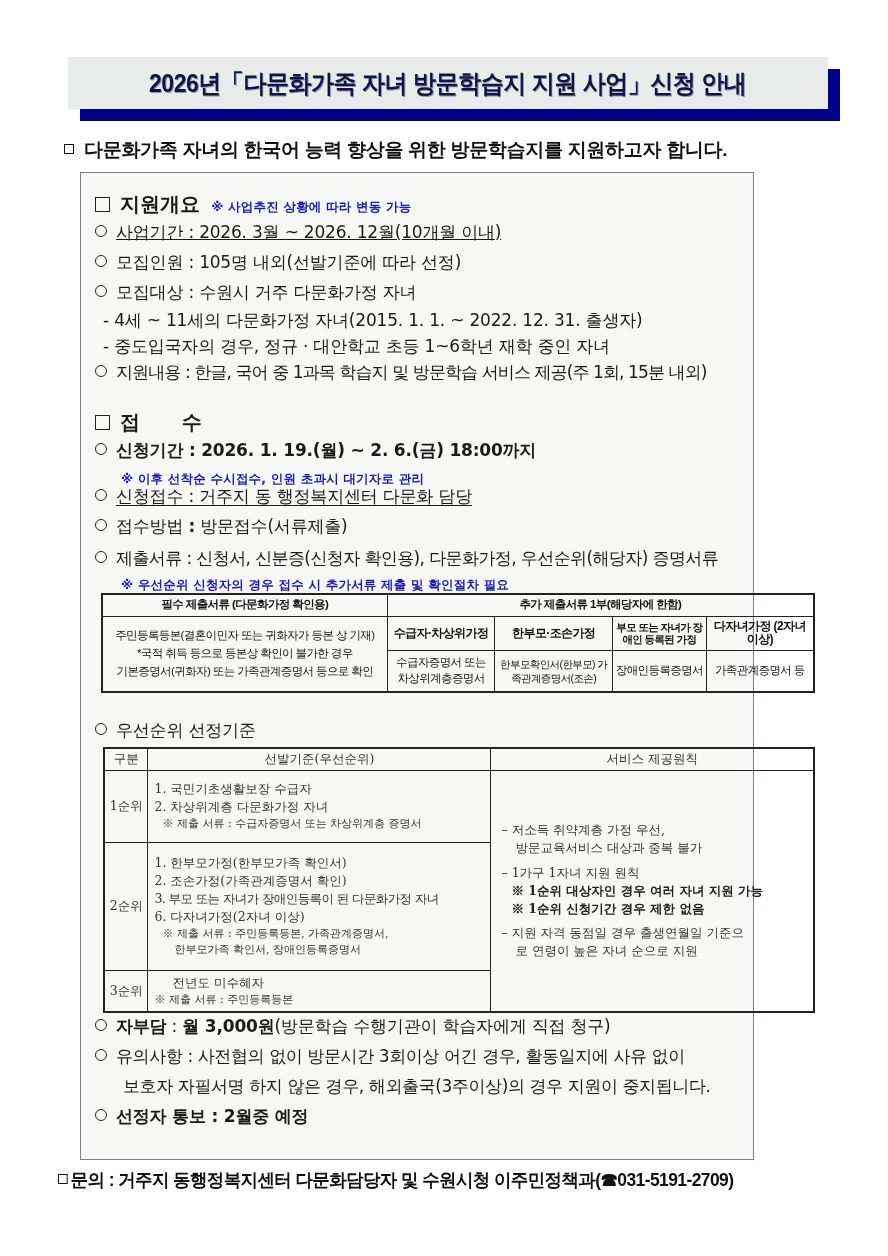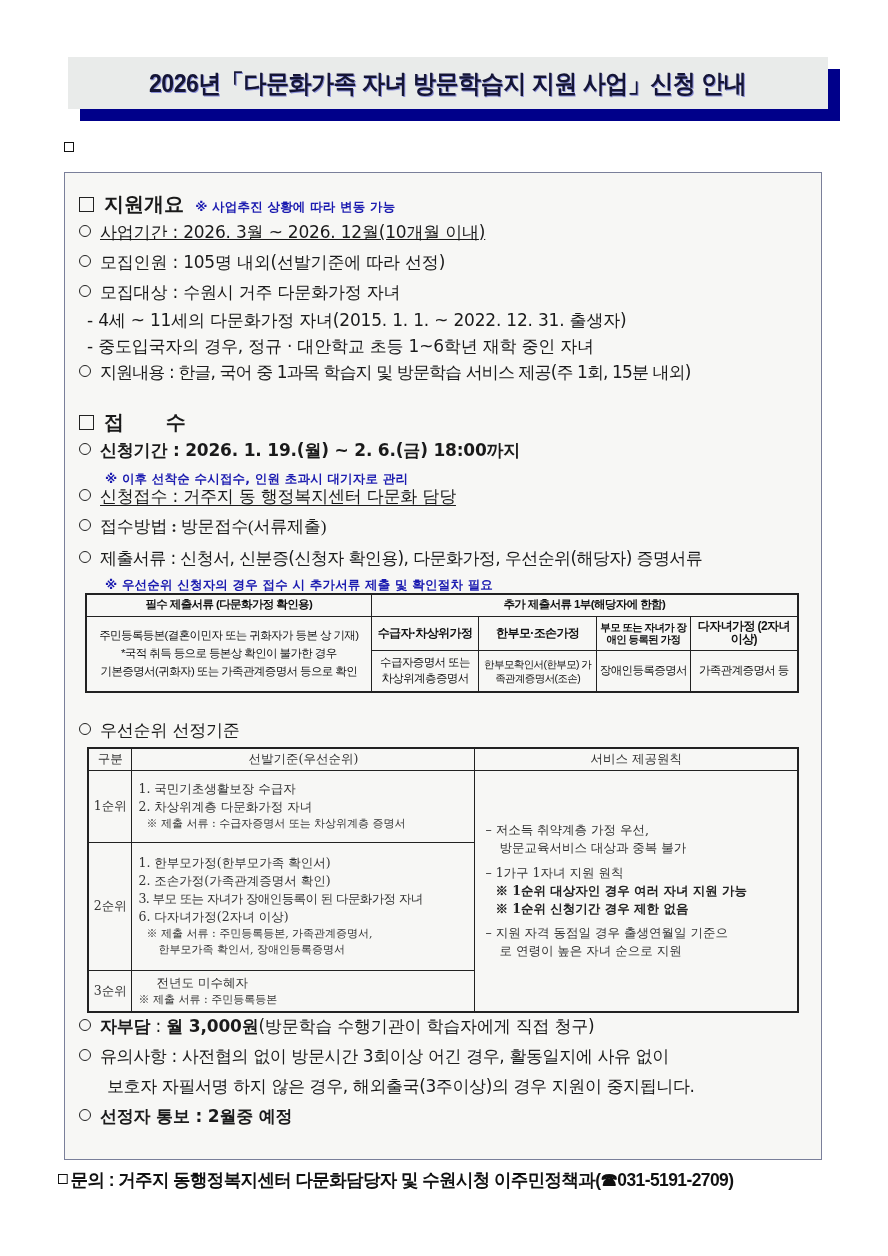--- a/index.html
+++ b/index.html
@@ -10,21 +10,21 @@
   .title-shadow { position: absolute; left: 12px; top: 12px; width: 760px; height: 52px; background: #00008a; }
   .title-box { position: absolute; left: 0; top: 0; width: 760px; height: 52px; background: #e9ebea;
     display: flex; align-items: center; justify-content: center; }
   .title-text { font-family: "Liberation Sans", sans-serif; font-weight: bold; font-size: 25px; letter-spacing: -0.5px;
     color: #151535; text-shadow: 1px 1px 0 #8a8fd8; transform: scaleX(0.92); }
 
   .subtitle { position: absolute; left: 64px; top: 137px; width: 780px; font-size: 19px; font-weight: bold; letter-spacing: -0.3px;
     font-family: "Liberation Sans", sans-serif; color: #111; white-space: nowrap; }
   .subtitle .sq { display: inline-block; width: 10px; height: 10px; border: 1.5px solid #111; margin-right: 10px; vertical-align: 2px; }
 
-  .main-box { position: absolute; left: 64px; top: 172px; width: 758px; height: 988px; background: #f7f7f5;
+  .main-box { position: absolute; left: 80px; top: 172px; width: 674px; height: 988px; background: #f7f7f5;
     border: 1.5px solid #7a7f9a; }
 
   .row { position: absolute; left: 14px; white-space: nowrap; font-size: 17px; letter-spacing: -0.2px; color: #1a1a1a; }
   .circ { display: inline-block; width: 12px; height: 12px; border: 1.6px solid #222; border-radius: 50%; margin-right: 9px; vertical-align: 1px; }
   .box-ico { display: inline-block; width: 15px; height: 15px; border: 1.5px solid #222; margin-right: 10px; vertical-align: -1px; }
   .sec-head { font-size: 20px; font-weight: bold; letter-spacing: 0; }
   .note-blue { color: #1b1bb0; font-weight: bold; font-size: 12.5px; letter-spacing: 0.2px; }
   .bold { font-weight: bold; }
   .u { text-decoration: underline; text-underline-offset: 3px; }
 
@@ -50,21 +50,21 @@
 <body>
 
 <div class="title-wrap">
   <div class="title-shadow"></div>
   <div class="title-box">
     <span class="title-text">2026년「다문화가족 자녀 방문학습지 지원 사업」신청 안내</span>
   </div>
 </div>
 
 <div class="subtitle">
-  <span class="sq"></span>
+  <span class="sq"></span><span>다문화가족 자녀의 한국어 능력 향상을 위한 방문학습지를 지원하고자 합니다.</span>
 </div>
 
 <div class="main-box">
 
   <div class="row" style="top:18px;">
     <span class="box-ico"></span><span class="sec-head">지원개요</span>
     <span class="note-blue" style="margin-left:6px;">※ 사업추진 상황에 따라 변동 가능</span>
   </div>
   <div class="row" style="top:48px;text-decoration:underline;">
     <span class="circ"></span><span>사업기간 : 2026. 3월 ~ 2026. 12월(10개월 이내)</span>
@@ -90,21 +90,21 @@
   </div>
   <div class="row bold" style="top:266px;">
     <span class="circ"></span><span>신청기간 : 2026. 1. 19.(월) ~ 2. 6.(금) 18:00까지</span>
   </div>
   <div class="row" style="top:294px; left:40px;">
     <span class="note-blue">※ 이후 선착순 수시접수, 인원 초과시 대기자로 관리</span>
   </div>
   <div class="row" style="top:312px;">
     <span class="circ"></span><span class="u">신청접수 : 거주지 동 행정복지센터 다문화 담당</span>
   </div>
-  <div class="row" style="top:342px;font-family:Liberation Serif, serif;">
+  <div class="row" style="top:342px;">
     <span class="circ"></span><span>접수방법 </span><span class="bold">:</span><span> 방문접수(서류제출)</span>
   </div>
   <div class="row" style="top:374px; letter-spacing:-0.6px;">
     <span class="circ"></span><span>제출서류 : 신청서, 신분증(신청자 확인용), 다문화가정, 우선순위(해당자) 증명서류</span>
   </div>
   <div class="row" style="top:400px; left:40px;">
     <span class="note-blue">※ 우선순위 신청자의 경우 접수 시 추가서류 제출 및 확인절차 필요</span>
   </div>
 
   <table class="docs" style="left:20px; top:420px; width:714px;">

